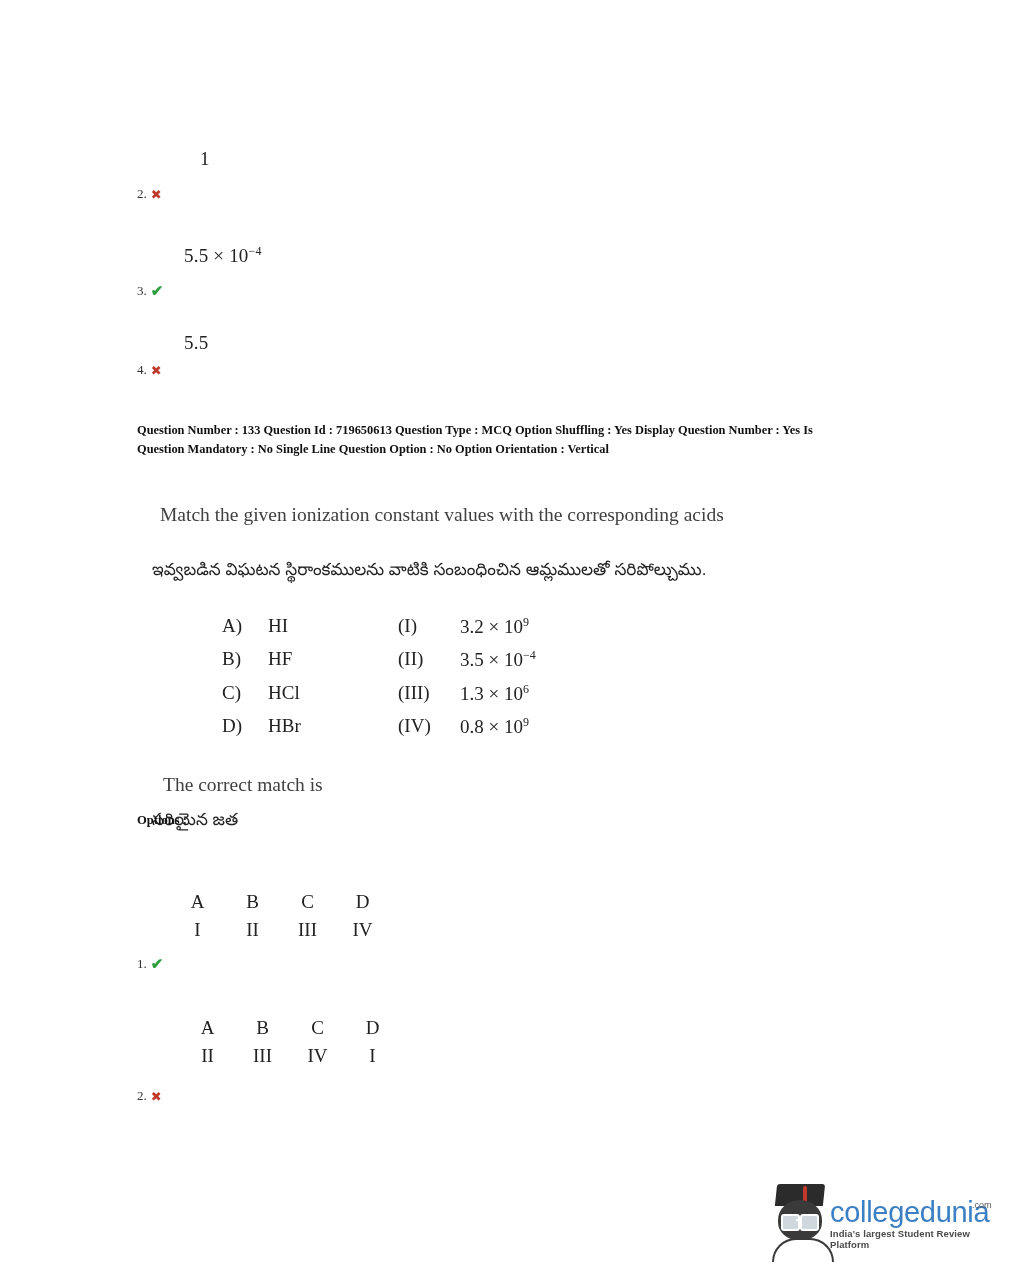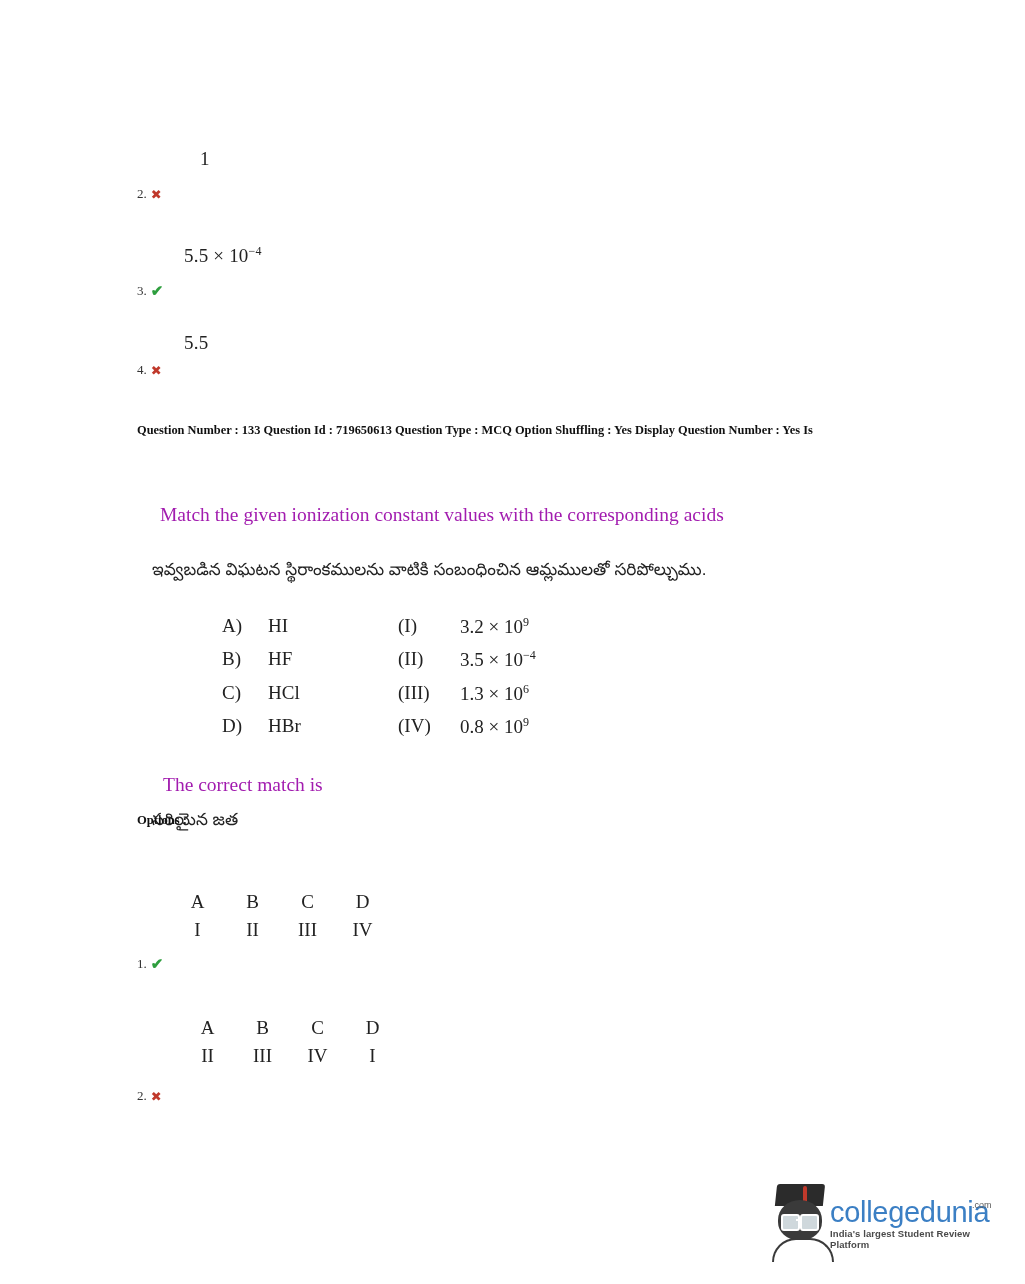--- a/index.html
+++ b/index.html
@@ -64,21 +64,21 @@
     font-size: 12.4px;
     line-height: 1.55;
     color: #111;
   }
 
   
   .q-en {
     position: absolute;
     font-family: "Liberation Serif", serif;
     font-size: 19.5px;
-    color: #a21caf;
+    color: #404040;
   }
   .q-te {
     position: absolute;
     font-family: "Liberation Sans", sans-serif;
     font-size: 17px;
     color: #222;
   }
 
   
   .match-table {
@@ -239,20 +239,21 @@
   </div>
 
   <div class="opt-body" style="left:184px; top:332px;">5.5</div>
   <div class="opt-marker" style="top:362px;">
     <span>4.</span>
     <span class="mark-wrong">✖</span>
   </div>
 
   <div class="meta" style="top:421px;">
     <div>Question Number : 133 Question Id : 719650613 Question Type : MCQ Option Shuffling : Yes Display Question Number : Yes Is</div>
+    <div>Question Mandatory : No Single Line Question Option : No Option Orientation : Vertical</div>
   </div>
 
   <div class="q-en" style="left:160px; top:504px;">Match the given ionization constant values with the corresponding acids</div>
   <div class="q-te" style="left:152px; top:560px;text-align:center;">ఇవ్వబడిన విఘటన స్థిరాంకములను వాటికి సంబంధించిన ఆమ్లములతో సరిపోల్చుము.</div>
 
   <table class="match-table">
     <tbody>
       <tr>
         <td class="c-lbl">A)</td>
         <td class="c-acid">HI</td>

